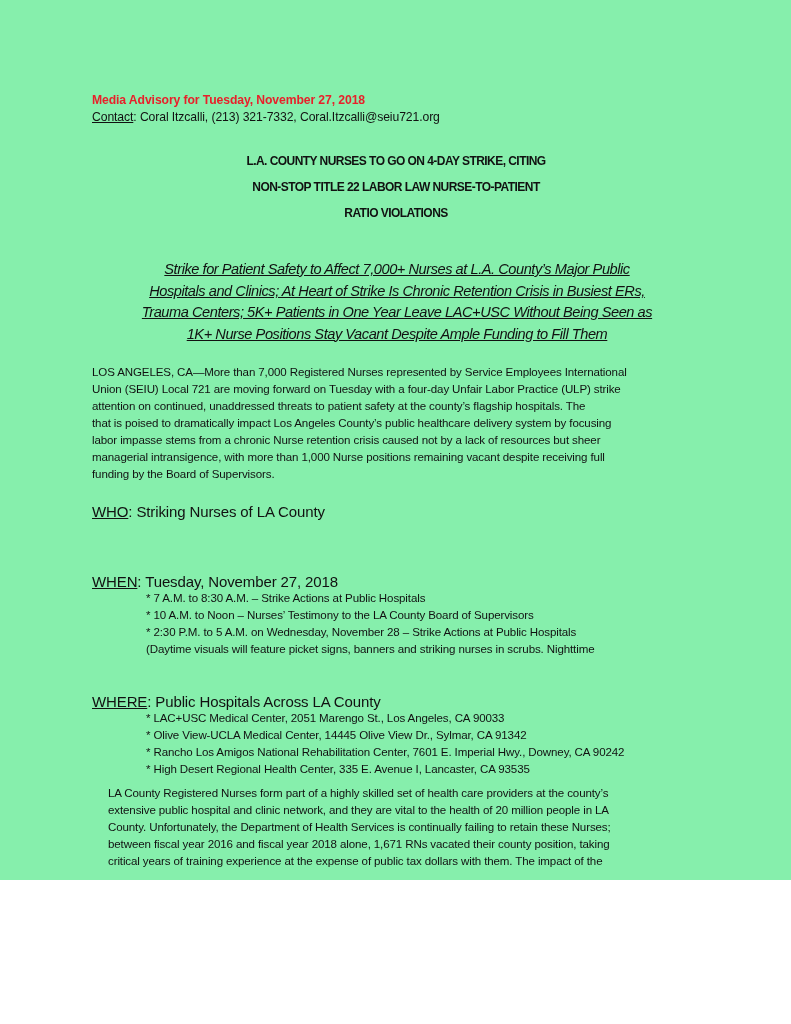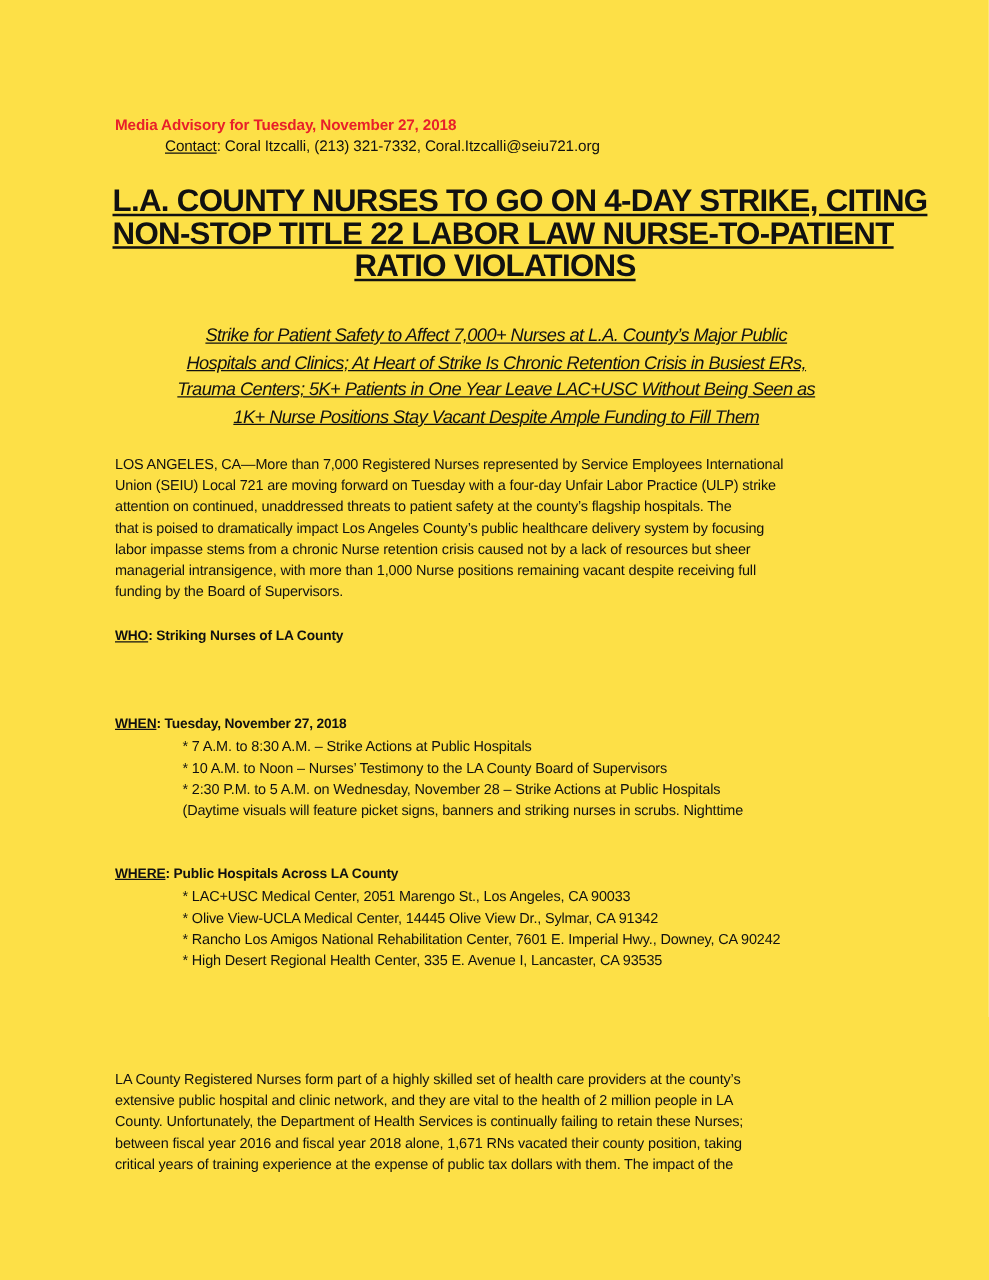--- a/index.html
+++ b/index.html
@@ -1,30 +1,30 @@
 <!DOCTYPE html>
 <html><head>
 <meta charset="utf-8">
 <style>
   html, body { margin: 0; padding: 0; background: #ffffff; }
   body { width: 791px; height: 1024px; position: relative; overflow: hidden;
          font-family: "Liberation Sans", sans-serif; color: #111111; }
-  .page { position: absolute; left: 0; top: 0; width: 791px; height: 1024px; background: #fde047; }
+  .page { position: absolute; left: 0; top: 0; width: 791px; height: 880px; background: #86efac; }
   .abs { position: absolute; white-space: nowrap; }
   .advisory { left: 92px; top: 93px; font-size: 12.2px; font-weight: bold; color: #e8202a; letter-spacing: -0.1px; }
   .contact { left: 92px; top: 110px; font-size: 12.2px; letter-spacing: -0.1px; }
-  .u { text-decoration: underline; margin-left: 40px; }
-  .headline { left: 90px; top: 148px; width: 612px; text-align: center; font-size: 25px; font-weight: bold;
-              line-height: 26px; white-space: normal; letter-spacing: -0.55px; text-decoration: underline; }
+  .u { text-decoration: underline; }
+  .headline { left: 90px; top: 148px; width: 612px; text-align: center; font-size: 12px; font-weight: bold;
+              line-height: 26px; white-space: normal; letter-spacing: -0.55px; }
   .subhead { left: 88px; top: 259px; width: 618px; text-align: center; font-size: 14.6px; font-style: italic;
              line-height: 21.5px; white-space: normal; letter-spacing: -0.45px; }
   .subhead span { text-decoration: underline; }
   .body-para { position: absolute; left: 92px; width: 615px; font-size: 11.55px; line-height: 17.05px; letter-spacing: -0.12px; }
   .line { display: block; white-space: nowrap; }
-  .label-row { position: absolute; left: 92px; font-size: 11px; font-weight: bold; letter-spacing: -0.12px; white-space: nowrap; }
+  .label-row { position: absolute; left: 92px; font-size: 15px; font-weight: normal; letter-spacing: -0.12px; white-space: nowrap; }
   .label-row .key { text-decoration: underline; }
   .indent-list { position: absolute; left: 146px; font-size: 11.55px; line-height: 17.05px; letter-spacing: -0.12px; }
   .indent-list .item { display: block; white-space: nowrap; }
   .indent-list .note { display: block; white-space: nowrap; font-weight: normal; }
 </style>
 </head>
 <body>
 
 <div class="page">
 
@@ -74,21 +74,21 @@
   <div class="label-row" style="top:693px;">
     <span class="key">WHERE</span><span>:  Public Hospitals Across LA County</span>
   </div>
   <div class="indent-list" style="top:710px;">
     <span class="item">* LAC+USC Medical Center, 2051 Marengo St., Los Angeles, CA 90033</span>
     <span class="item">* Olive View-UCLA Medical Center, 14445 Olive View Dr., Sylmar, CA 91342</span>
     <span class="item">* Rancho Los Amigos National Rehabilitation Center, 7601 E. Imperial Hwy., Downey, CA 90242</span>
     <span class="item">* High Desert Regional Health Center, 335 E. Avenue I, Lancaster, CA 93535</span>
   </div>
 
-  <div class="body-para" style="top:856px;">
+  <div class="body-para" style="top:785px;margin-left:16px;">
     <span class="line">LA County Registered Nurses form part of a highly skilled set of health care providers at the county’s</span>
-    <span class="line">extensive public hospital and clinic network, and they are vital to the health of 2 million people in LA</span>
+    <span class="line">extensive public hospital and clinic network, and they are vital to the health of 20 million people in LA</span>
     <span class="line">County. Unfortunately, the Department of Health Services is continually failing to retain these Nurses;</span>
     <span class="line">between fiscal year 2016 and fiscal year 2018 alone, 1,671 RNs vacated their county position, taking</span>
     <span class="line">critical years of training experience at the expense of public tax dollars with them.  The impact of the</span>
   </div>
 
 </div>
 
 </body></html>

